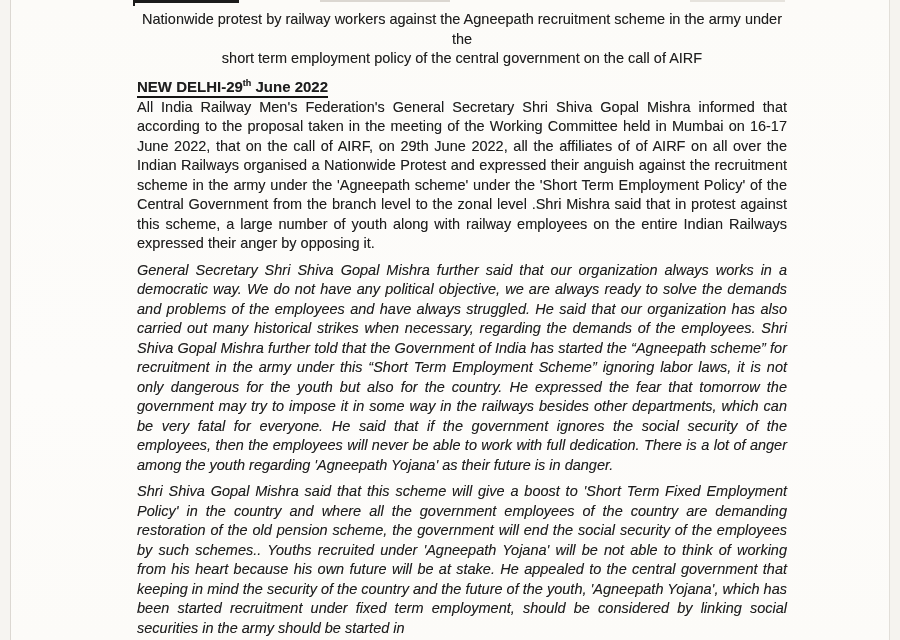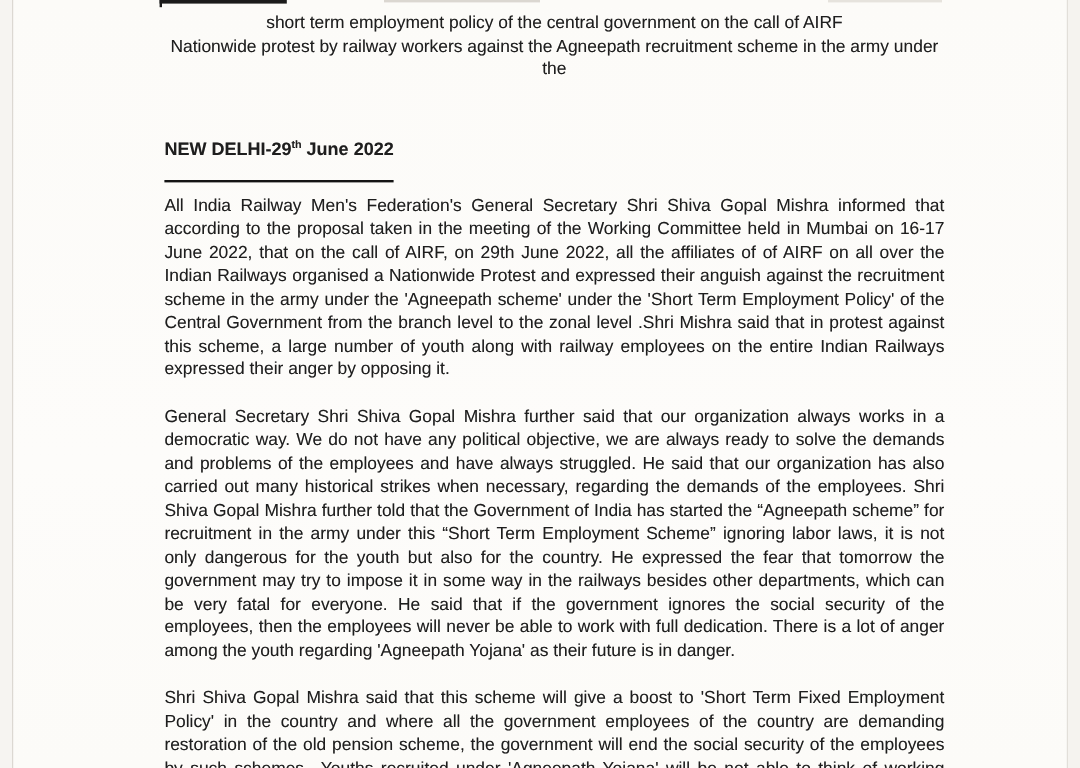--- a/index.html
+++ b/index.html
@@ -33,52 +33,52 @@
     display:inline-block; font-weight:bold; font-size:15px; line-height:17px;
     letter-spacing:0.2px; border-bottom:2px solid #141414; padding:0 3px 1px 3px;
   }
 
   .subtitle { margin-top:10px; font-size:14.5px; line-height:19.5px; text-align:center; }
   .subtitle-line { display:block; }
 
   .dateline { margin-top:9px; }
   .dateline .dl {
     display:inline-block; font-weight:bold; font-size:15px; line-height:17px;
-    border-bottom:2px solid #141414; padding-bottom:17px;margin-top:38px;
+    border-bottom:2px solid #141414; padding-bottom:1px;
   }
   .dateline sup { font-size:9px; font-weight:bold; line-height:0; }
 
   .bodytext p {
     margin:0; font-size:14.5px; line-height:19.5px;
     text-align:justify; text-justify:inter-word;
   }
-  p.p-first  { margin-top:11px; }
-  p.p-next   { margin-top:20px; }
+  p.p-first  { }
+  p.p-next   { margin-top:7px;font-style:italic; }
 </style>
 </head>
 <body>
 
 <div class="sheet">
 
   <div class="edge-left-shade"></div>
   <div class="edge-left-line"></div>
   <div class="edge-right-line"></div>
   <div class="edge-right-shade"></div>
 
   <div class="frag-dark"></div>
   <div class="frag-tick"></div>
   <div class="frag-light1"></div>
   <div class="frag-light2"></div>
 
   <div class="content">
 
 
     <div class="subtitle">
+      <span class="subtitle-line">Nationwide protest by railway workers against the Agneepath recruitment scheme in the army under the</span>
       <span class="subtitle-line">short term employment policy of the central government on the call of AIRF</span>
-      <span class="subtitle-line">Nationwide protest by railway workers against the Agneepath recruitment scheme in the army under the</span>
     </div>
 
     <div class="dateline">
       <span class="dl"><span>NEW DELHI-29</span><sup>th</sup><span> June 2022</span></span>
     </div>
 
     <div class="bodytext">
       <p class="p-first">All India Railway Men's Federation's General Secretary Shri Shiva Gopal Mishra informed that according to the proposal taken in the meeting of the Working Committee held in Mumbai on 16-17 June 2022, that on the call of AIRF, on 29th June 2022, all the affiliates of of AIRF on all over the Indian Railways organised a Nationwide Protest and expressed their anguish against the recruitment scheme in the army under the 'Agneepath scheme' under the 'Short Term Employment Policy' of the Central Government from the branch level to the zonal level .Shri Mishra said that in protest against this scheme, a large number of youth along with railway employees on the entire Indian Railways expressed their anger by opposing it.</p>
       <p class="p-next">General Secretary Shri Shiva Gopal Mishra further said that our organization always works in a democratic way. We do not have any political objective, we are always ready to solve the demands and problems of the employees and have always struggled. He said that our organization has also carried out many historical strikes when necessary, regarding the demands of the employees. Shri Shiva Gopal Mishra further told that the Government of India has started the “Agneepath scheme” for recruitment in the army under this “Short Term Employment Scheme” ignoring labor laws, it is not only dangerous for the youth but also for the country. He expressed the fear that tomorrow the government may try to impose it in some way in the railways besides other departments, which can be very fatal for everyone. He said that if the government ignores the social security of the employees, then the employees will never be able to work with full dedication. There is a lot of anger among the youth regarding 'Agneepath Yojana' as their future is in danger.</p>
       <p class="p-next">Shri Shiva Gopal Mishra said that this scheme will give a boost to 'Short Term Fixed Employment Policy' in the country and where all the government employees of the country are demanding restoration of the old pension scheme, the government will end the social security of the employees by such schemes.. Youths recruited under 'Agneepath Yojana' will be not able to think of working from his heart because his own future will be at stake. He appealed to the central government that keeping in mind the security of the country and the future of the youth, 'Agneepath Yojana', which has been started recruitment under fixed term employment, should be considered by linking social securities in the army should be started in</p>

